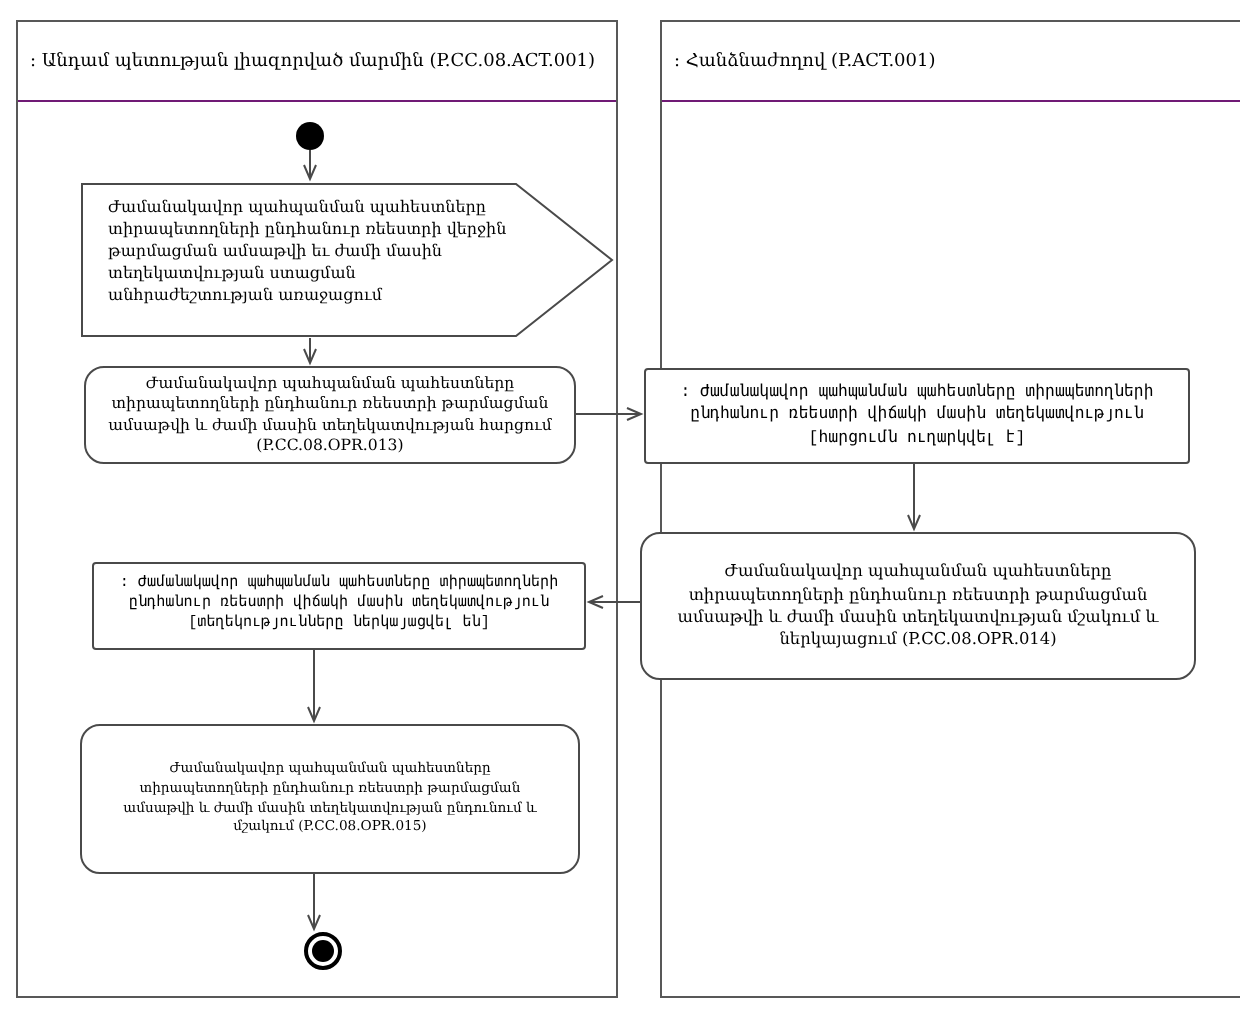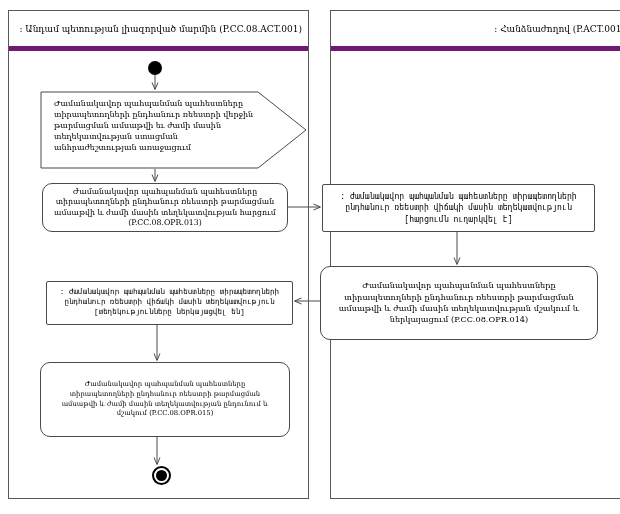--- a/index.html
+++ b/index.html
@@ -5,21 +5,21 @@
   html,body{margin:0;padding:0;background:#ffffff;}
   #canvas{
     position:relative;width:620px;height:514px;background:#ffffff;
     font-family:"DejaVu Serif","DejaVu Sans",serif;color:#000;
     overflow:hidden;
   }
   .lane{position:absolute;top:10px;height:489px;border:1px solid #585858;background:#fff;box-sizing:border-box;}
   .lane-left{left:8px;width:301px;}
   .lane-right{left:330px;width:302px;}
   .lane-header{
-    height:40px;border-bottom:5px solid #701a75;display:flex;align-items:center;justify-content:flex-end;
+    height:40px;border-bottom:1px solid #701a75;display:flex;align-items:center;justify-content:flex-start;
     font-size:9px;text-align:center;padding:0 6px;box-sizing:border-box;
   }
   .node{position:absolute;background:#fff;border:1px solid #4a4a4a;box-sizing:border-box;
         display:flex;align-items:center;justify-content:center;text-align:center;}
   .node .lbl{width:100%;}
   .action{border-radius:10px;}
   .object{border-radius:2px;font-family:Liberation Mono, monospace;}
   #start-node{position:absolute;left:148px;top:61px;width:14px;height:14px;border-radius:50%;background:#000;}
   #final-node{position:absolute;left:152px;top:466px;width:19px;height:19px;border-radius:50%;
               border:2px solid #000;box-sizing:border-box;display:flex;align-items:center;justify-content:center;background:#fff;}

